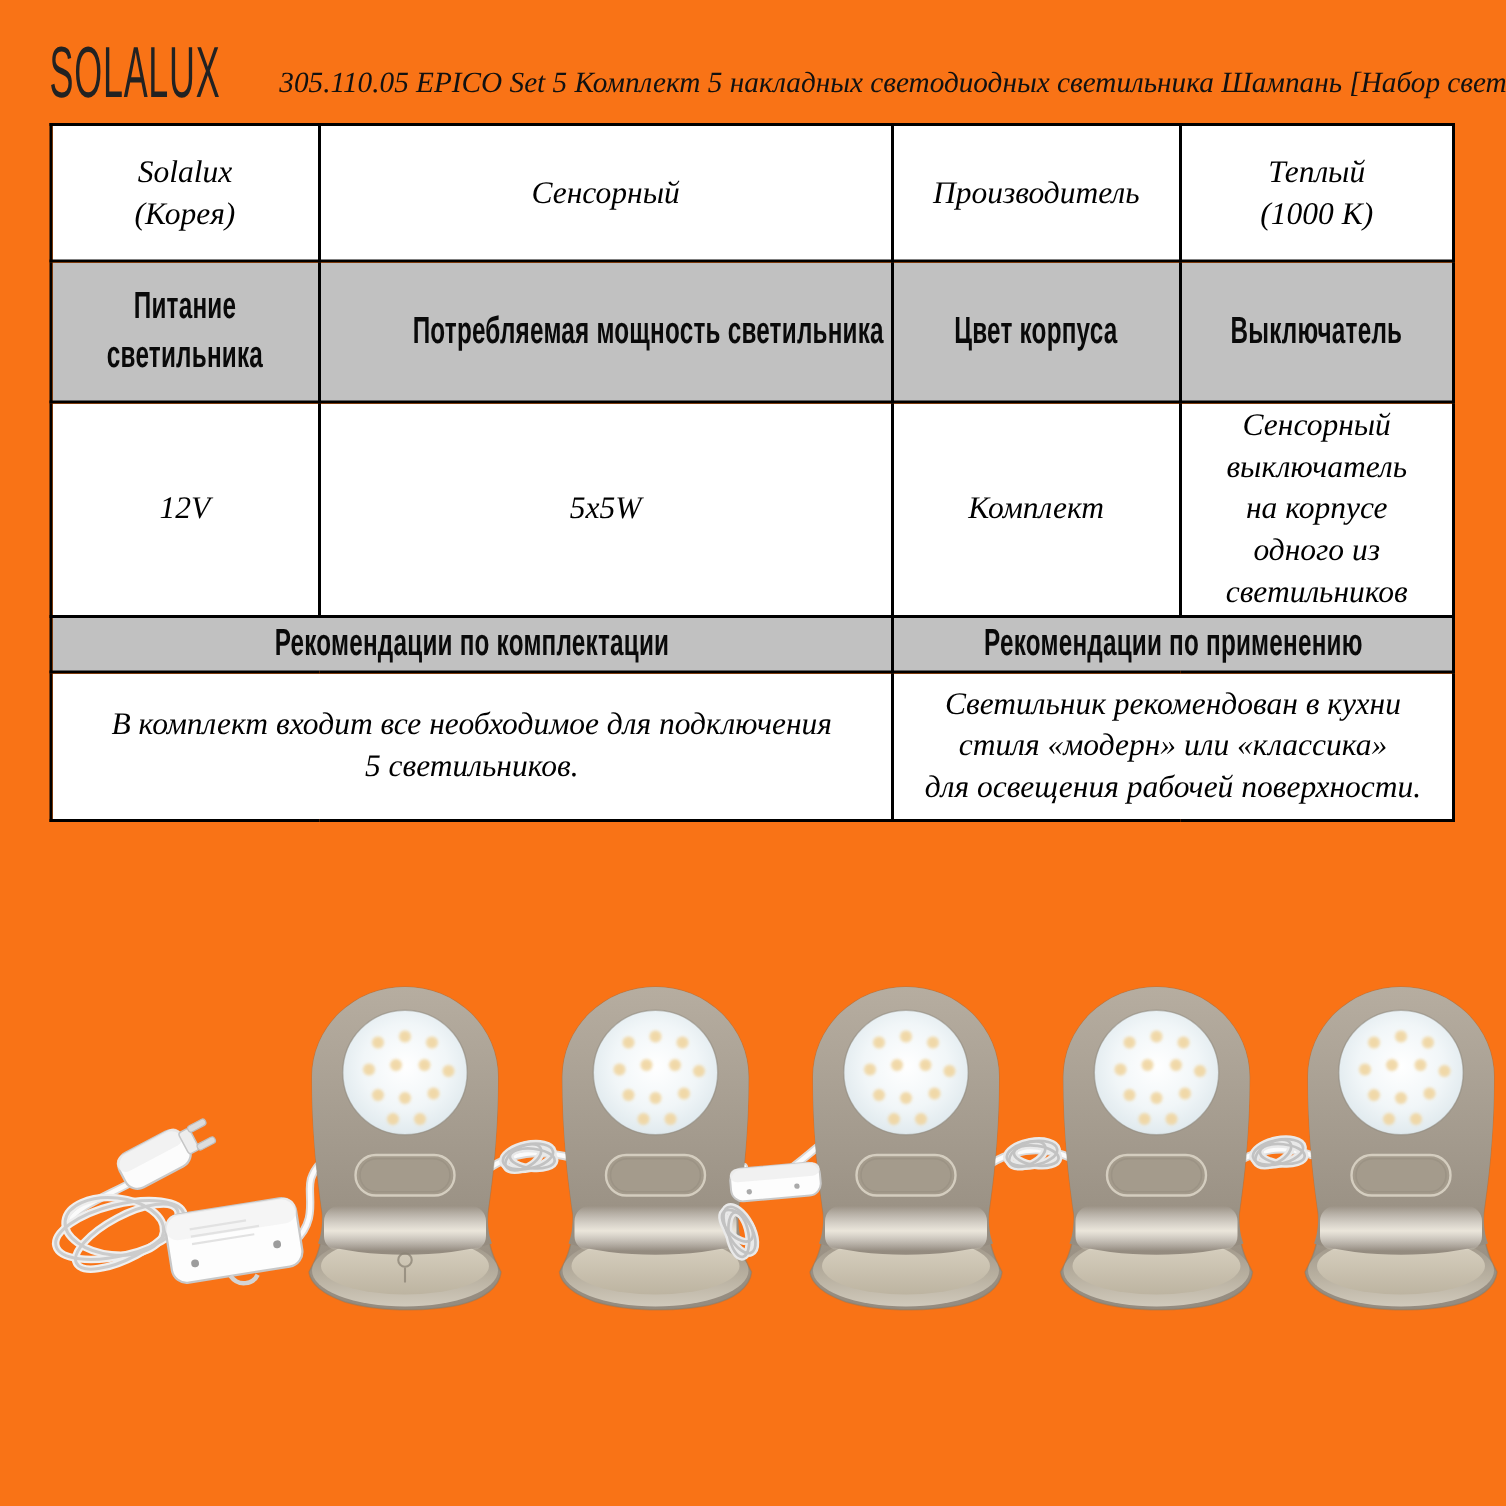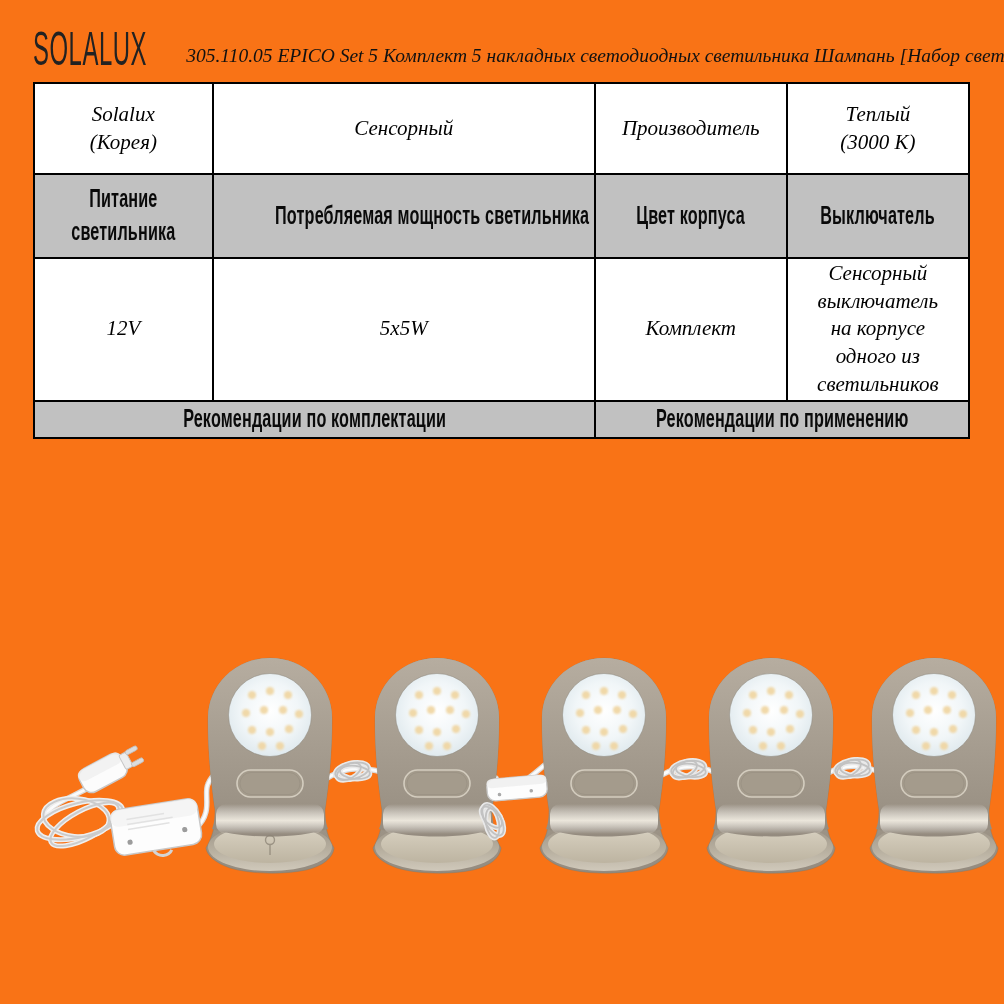--- a/index.html
+++ b/index.html
@@ -17,21 +17,21 @@
   .tblwrap{position:absolute;left:33px;top:82px;width:937px;}
   table.spec{width:100%;border-collapse:collapse;table-layout:fixed;}
   table.spec th,table.spec td{border:2px solid #000;overflow:hidden;}
   table.spec th{background:#c1c1c1;text-align:center;vertical-align:middle;padding:2px 0;}
   .hd{display:inline-block;width:max-content;transform:scale(.72,1.12);transform-origin:center;
       font-weight:700;font-size:22.5px;letter-spacing:.2px;line-height:1.28;white-space:pre-line;color:#0a0a0a;}
   table.spec td{background:#fff;font-family:"Liberation Serif",serif;font-style:italic;
                 text-align:center;vertical-align:middle;font-size:21px;line-height:1.32;}
   .val{white-space:pre-line;}
   td.small{font-size:20px;}
-  tr.r1{height:37px;} tr.r2{height:91px;} tr.r3{height:84px;}
+  tr.r1{height:37px;} tr.r2{height:91px;} tr.r3{height:94px;}
   tr.r4{height:135px;} tr.r5{height:37px;} tr.r6{height:86px;}
   td.rec{text-align:left;vertical-align:top;padding:7px 14px;font-size:20px;line-height:1.5;}
   
   .photo{position:absolute;left:0;top:608px;width:1004px;height:340px;}
 </style>
 </head>
 <body>
 
 <div class="page">
 
@@ -48,21 +48,21 @@
           <col style="width:20.5%">
           <col style="width:19.5%">
         </colgroup>
       <tbody>
       <tr class="r2">
         <td><span class="val">Solalux
 (Корея)</span></td>
         <td><span class="val">Сенсорный</span></td>
         <td><span class="val">Производитель</span></td>
         <td><span class="val">Теплый
-(3000 К)</span></td>
+(1000 К)</span></td>
       </tr>
       <tr class="r3">
         <th><span class="hd">Питание
 светильника</span></th>
         <th><span class="hd">Потребляемая мощность светильника</span></th>
         <th><span class="hd">Цвет корпуса</span></th>
         <th><span class="hd">Выключатель</span></th>
       </tr>
       <tr class="r4">
         <td><span class="val">12V</span></td>
@@ -70,20 +70,27 @@
         <td><span class="val">Комплект</span></td>
         <td class="small"><span class="val">Сенсорный
 выключатель
 на корпусе
 одного из
 светильников</span></td>
       </tr>
       <tr class="r5">
         <th colspan="2"><span class="hd">Рекомендации по комплектации</span></th>
         <th colspan="2"><span class="hd">Рекомендации по применению</span></th>
+      </tr>
+      <tr class="r6">
+        <td colspan="2" class="rec"><span class="val">В комплект входит все необходимое для подключения
+5 светильников.</span></td>
+        <td colspan="2" class="rec"><span class="val">Светильник рекомендован в кухни
+стиля «модерн» или «классика»
+для освещения рабочей поверхности.</span></td>
       </tr>
     </tbody>
       </table>
   </div>
 
   <svg id="photo-svg" class="photo" viewBox="0 0 1004 340">
     <defs>
       <linearGradient id="bodyGrad" x1="0" y1="0" x2="0" y2="1">
         <stop offset="0" stop-color="#b6ada0"></stop>
           <stop offset=".45" stop-color="#a79e91"></stop>

